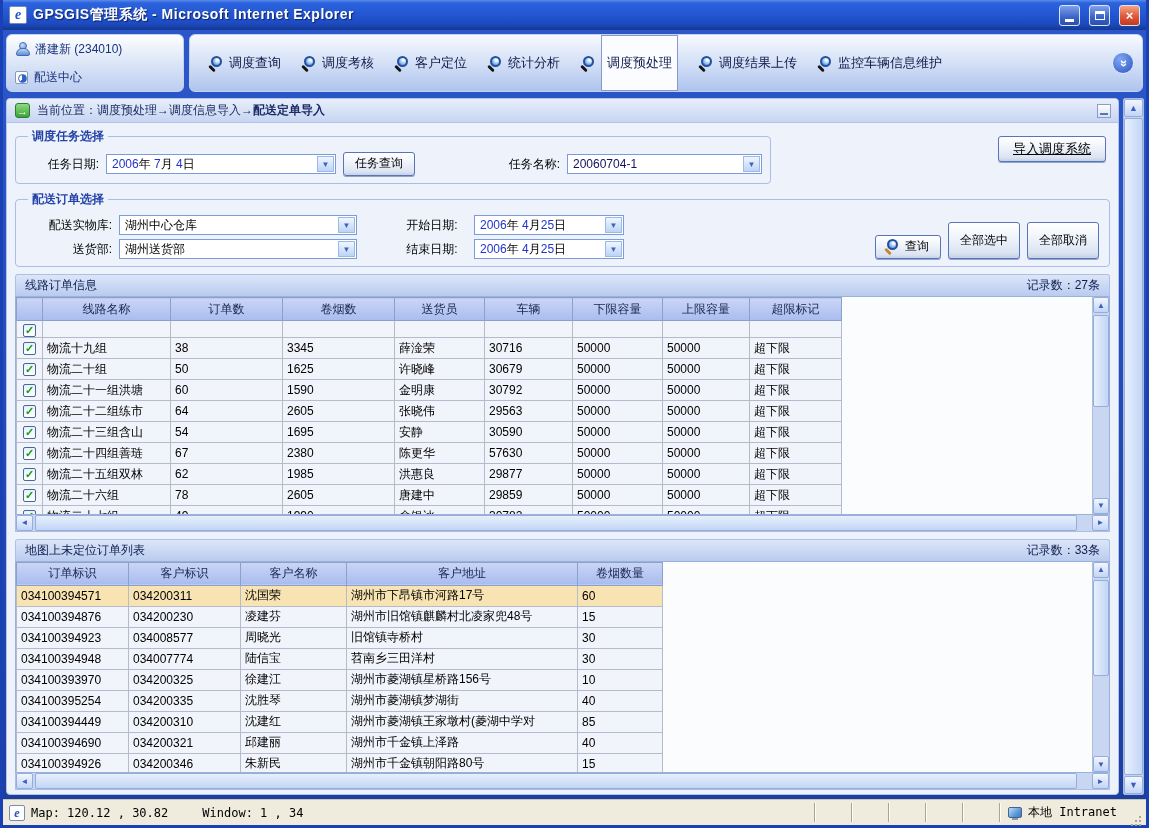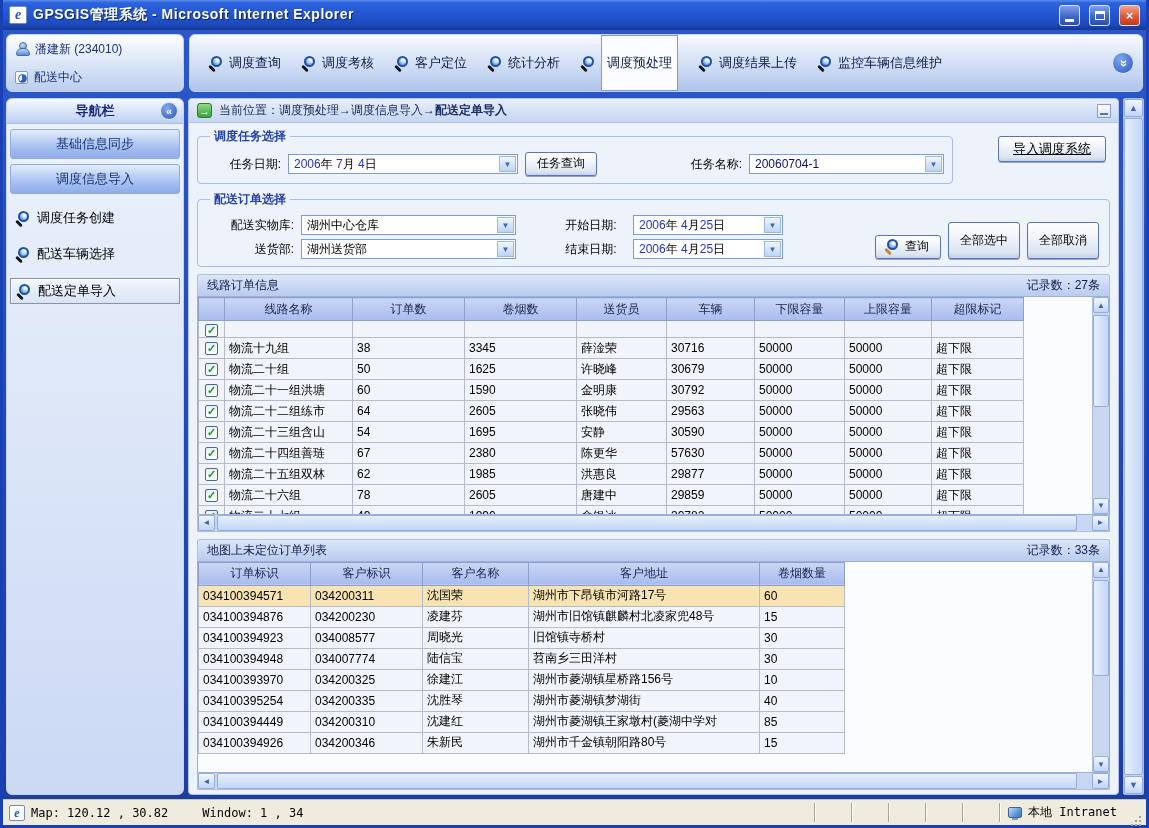--- a/index.html
+++ b/index.html
@@ -97,21 +97,21 @@
   .form-row { display:flex; align-items:center; gap:7px; margin-top:4px; }
   .flabel { text-align:right; color:#000; white-space:nowrap; }
   .w75 { width:75px; } .w85 { width:88px; } .w70 { width:70px;text-align:center; }
 
   .combo { height:20px; background:#fff; border:1px solid #7A9CD8; position:relative;
     display:flex; align-items:center; padding:0 20px 0 5px; font-size:12px; white-space:nowrap; }
   .combo .arrow-btn { position:absolute; right:1px; top:1px; bottom:1px; width:17px;
     background:linear-gradient(180deg,#F0F6FE,#BDD4F6); border:1px solid #9CB8E6;
     display:flex; align-items:center; justify-content:center; color:#3A66C0; font-size:8px; }
   .dt .num { color:#2233CC; } .dt .cn { color:#000; }
-  .c230{width:230px;} .c195{width:195px;} .c215{width:215px;} .c185{width:150px;}
+  .c230{width:230px;} .c195{width:195px;} .c215{width:238px;} .c185{width:150px;}
 
   .xpbtn { border:1px solid #54700 ; }
   .xpbtn { border:1px solid #5A74B8; border-radius:3px; padding:2px 11px 3px 11px; font-size:12px; color:#000;
     background:linear-gradient(180deg,#FFFFFF,#F0F4FB 40%,#DCE4F2 85%,#C6D1E6);
     box-shadow:0 1px 0 #8FA5CC; white-space:nowrap; font-family:"Liberation Sans",sans-serif; }
   .xpbtn.with-icon { display:flex; align-items:center; gap:6px; padding-left:8px;margin-top:13px; }
 
   .row-top { display:flex; align-items:flex-start; }
   .fs1 { flex:0 0 748px; }
   .import-wrap { flex:1; display:flex; justify-content:flex-end; padding:8px 4px 0 0; }
@@ -233,44 +233,20 @@
         <span class="nav-label">监控车辆信息维护</span>
       </div>
       <div class="round-btn nav-chevron">
           <span class="rot-down">«</span>
         </div>
     </div>
   </div>
 
   <div class="app-main">
 
-    <div class="sidebar">
-      <div class="sidebar-header">
-        <span>导航栏</span>
-        <div class="round-btn sidebar-collapse">
-            <span>«</span>
-          </div>
-      </div>
-      <div class="side-group">基础信息同步</div>
-      <div class="side-group">调度信息导入</div>
-      <div class="side-items">
-        <div class="side-item">
-          <span class="mag"></span>
-          <span>调度任务创建</span>
-        </div>
-        <div class="side-item">
-          <span class="mag"></span>
-          <span>配送车辆选择</span>
-        </div>
-        <div class="side-item active">
-          <span class="mag"></span>
-          <span>配送定单导入</span>
-        </div>
-      </div>
-    </div>
 
     <div class="content">
       <div class="breadcrumb">
         <span class="go-icon">→</span>
         <span>
           <span>当前位置：</span><span>调度预处理→调度信息导入→</span><span class="crumb-current">配送定单导入</span>
         </span>
         <div class="crumb-min">
             <i></i>
           </div>
@@ -584,20 +560,27 @@
                   <td>40</td>
                 </tr>
                 <tr>
                   <td>034100394449</td>
                   <td>034200310</td>
                   <td>沈建红</td>
                   <td>湖州市菱湖镇王家墩村(菱湖中学对</td>
                   <td>85</td>
                 </tr>
                 <tr>
+                  <td>034100394690</td>
+                  <td>034200321</td>
+                  <td>邱建丽</td>
+                  <td>湖州市千金镇上泽路</td>
+                  <td>40</td>
+                </tr>
+                <tr>
                   <td>034100394926</td>
                   <td>034200346</td>
                   <td>朱新民</td>
                   <td>湖州市千金镇朝阳路80号</td>
                   <td>15</td>
                 </tr>
               </tbody>
           </table>
           <div class="vscroll">
             <div class="sb-btn">▲</div>

